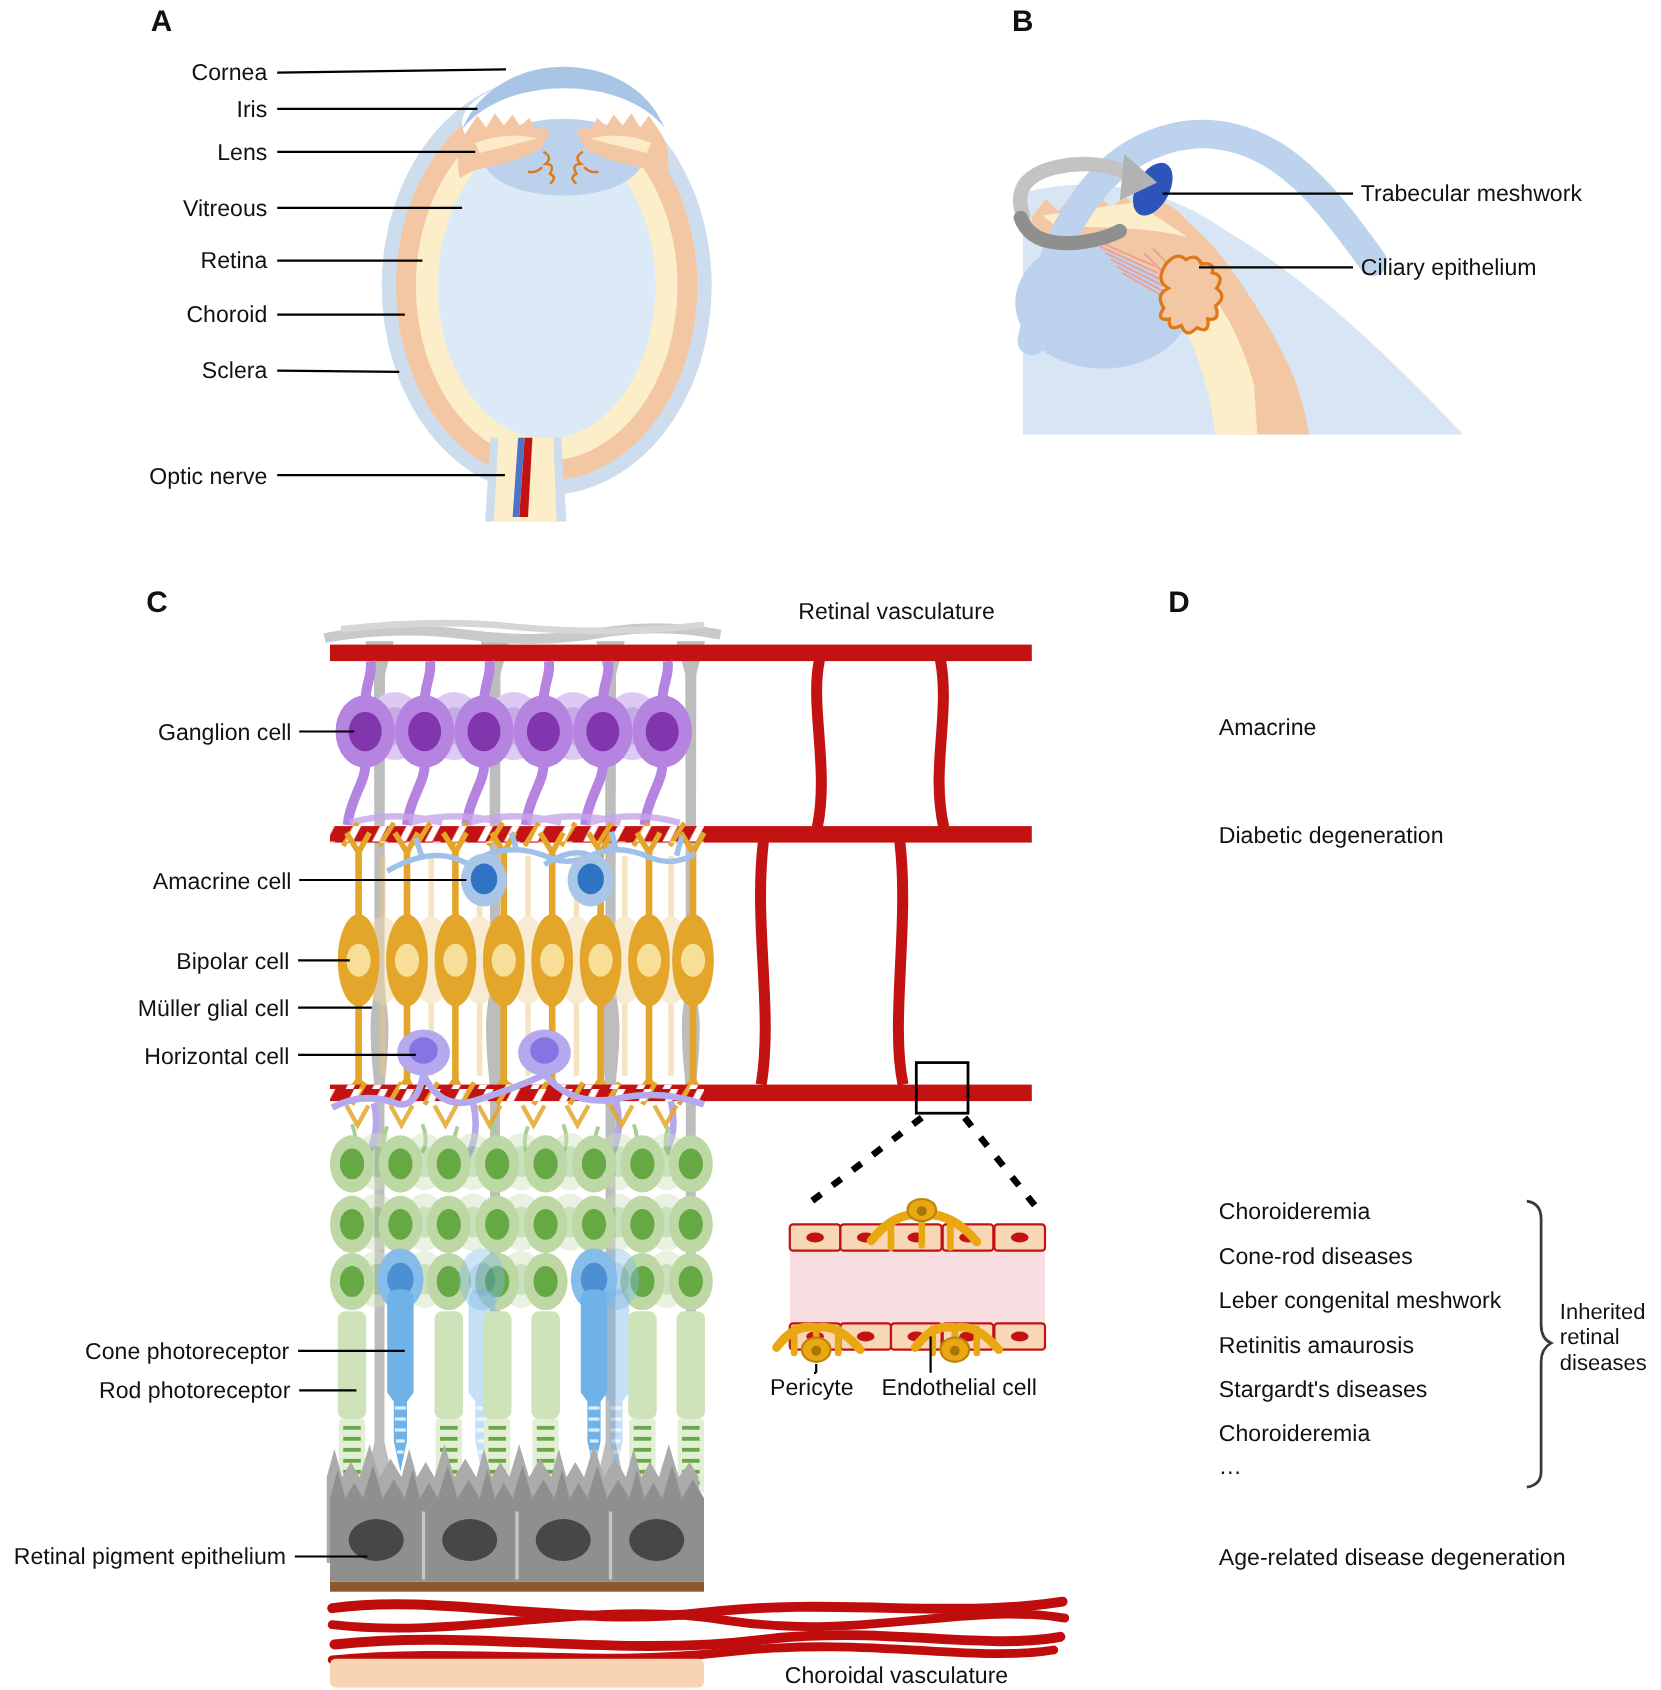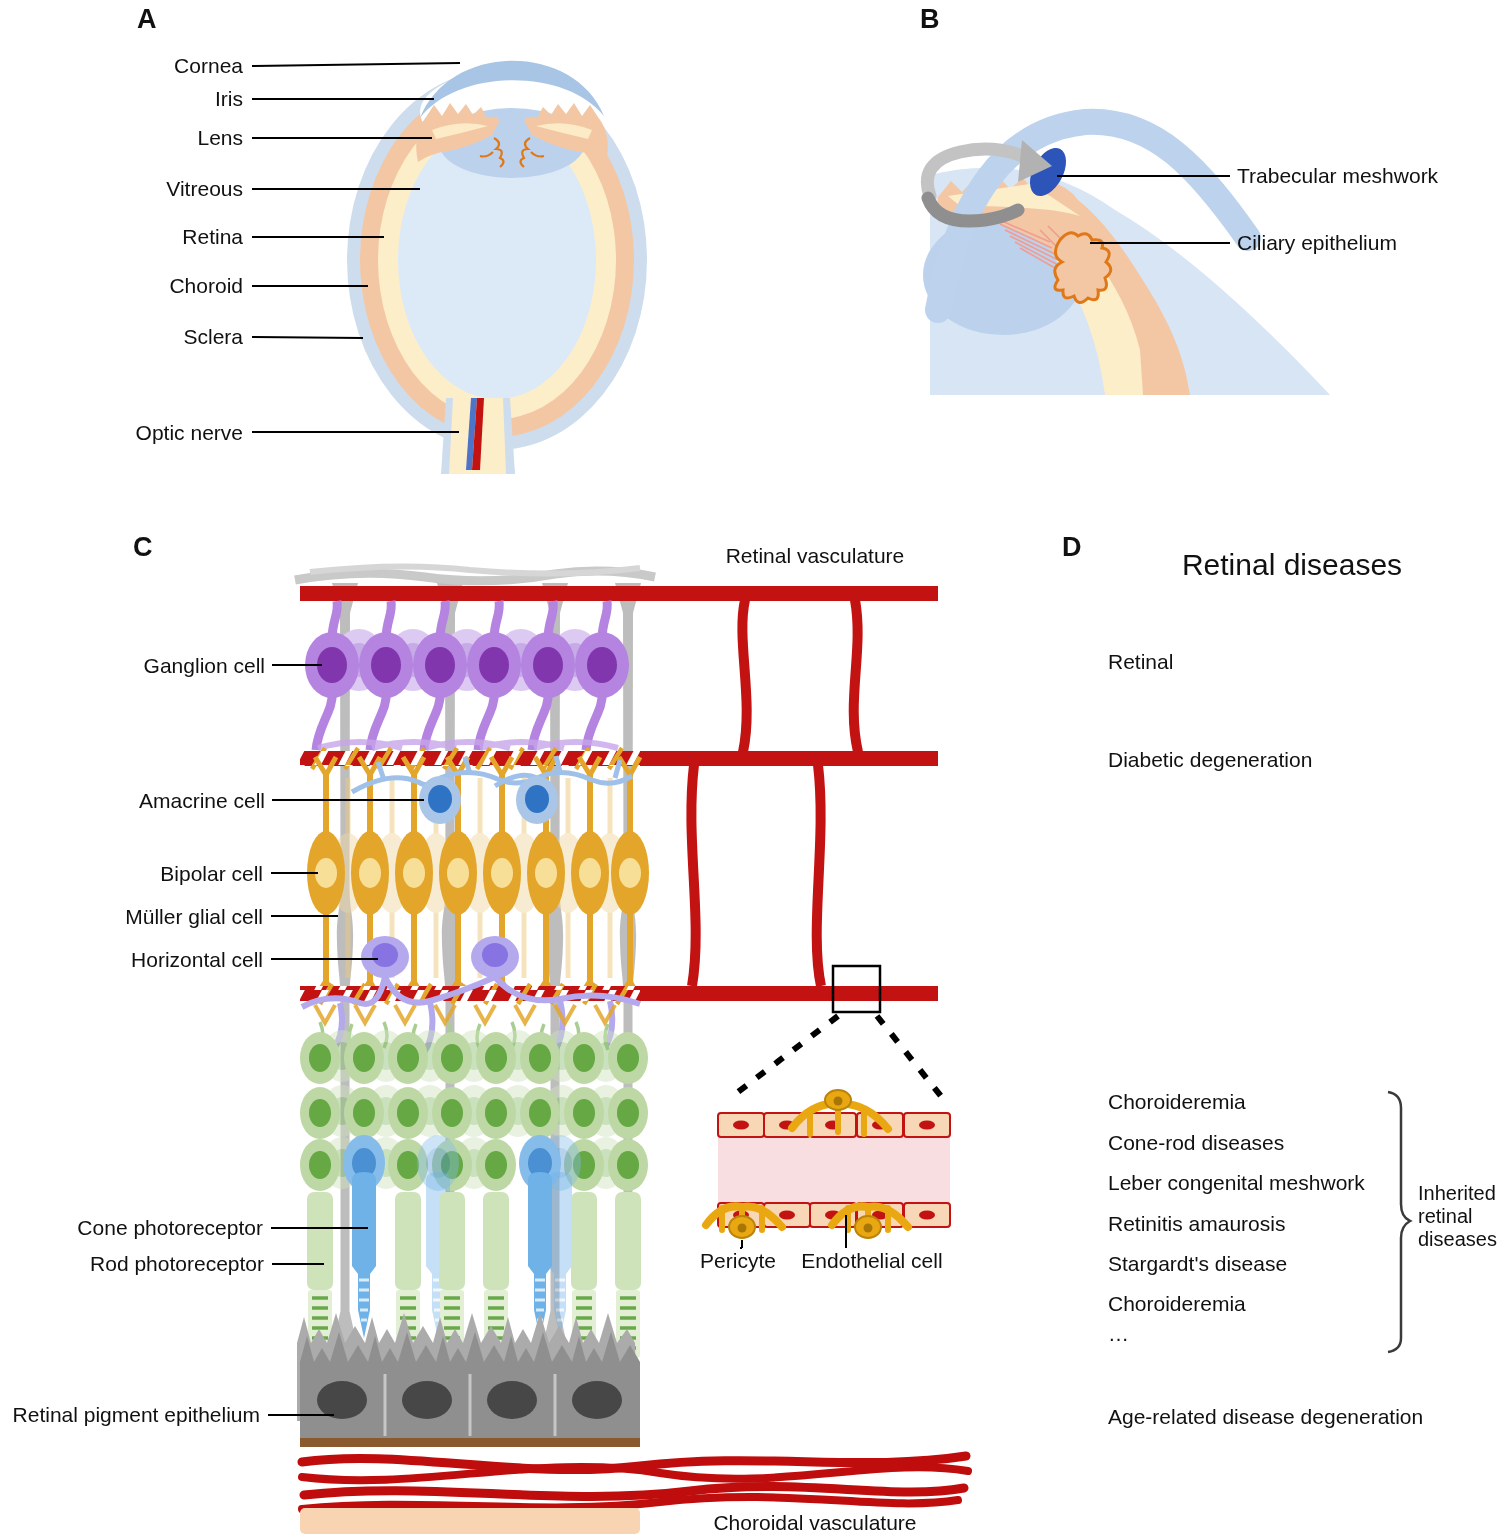--- a/index.html
+++ b/index.html
@@ -416,29 +416,28 @@
     <text text-anchor="end" x="263" y="924">Müller glial cell</text>
     <text text-anchor="end" x="263" y="967">Horizontal cell</text>
     <text text-anchor="end" x="263" y="1235">Cone photoreceptor</text>
     <text text-anchor="end" x="264" y="1271">Rod photoreceptor</text>
     <text text-anchor="end" x="260" y="1422">Retinal pigment epithelium</text>
     <text text-anchor="middle" x="738" y="1268">Pericyte</text>
     <text text-anchor="middle" x="872" y="1268">Endothelial cell</text>
     <text text-anchor="middle" x="815" y="1530">Choroidal vasculature</text>
   </svg>
 
-  <div id="d-title" style="left:1122px;top:548px">Retinal diseases</div>
-  <div class="dtxt" style="left:1108px;top:650px">Retinal</div>
+  <div class="dtxt" style="left:1108px;top:650px">Amacrine</div>
   <div class="dtxt" style="left:1108px;top:748px">Diabetic degeneration</div>
 
   <div class="dtxt" style="left:1108px;top:1090px">Choroideremia</div>
   <div class="dtxt" style="left:1108px;top:1131px">Cone-rod diseases</div>
   <div class="dtxt" style="left:1108px;top:1171px">Leber congenital meshwork</div>
   <div class="dtxt" style="left:1108px;top:1212px">Retinitis amaurosis</div>
-  <div class="dtxt" style="left:1108px;top:1252px">Stargardt's disease</div>
+  <div class="dtxt" style="left:1108px;top:1252px">Stargardt's diseases</div>
   <div class="dtxt" style="left:1108px;top:1292px">Choroideremia</div>
   <div class="dtxt" style="left:1108px;top:1322px">…</div>
 
   <svg style="left:1370px;top:1080px" width="60" height="290" viewBox="1370 1080 60 290">
     <path d="M1388 1092 Q 1401 1094 1401 1108 L 1401 1204 Q 1401 1217 1410 1221 Q 1401 1226 1401 1238 L 1401 1338 Q 1401 1350 1388 1352" stroke="#3a3a3a" stroke-width="2.5" fill="none"></path>
   </svg>
   <div id="d-group-label" style="left:1418px;top:1182px">Inherited retinal diseases</div>
 
   <div class="dtxt" style="left:1108px;top:1405px">Age-related disease degeneration</div>
 </div>

